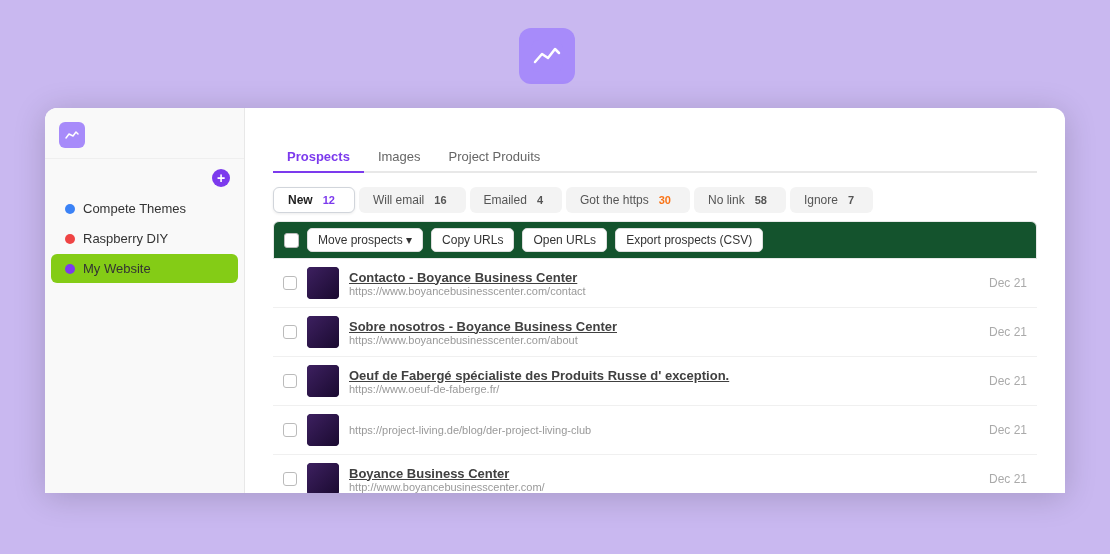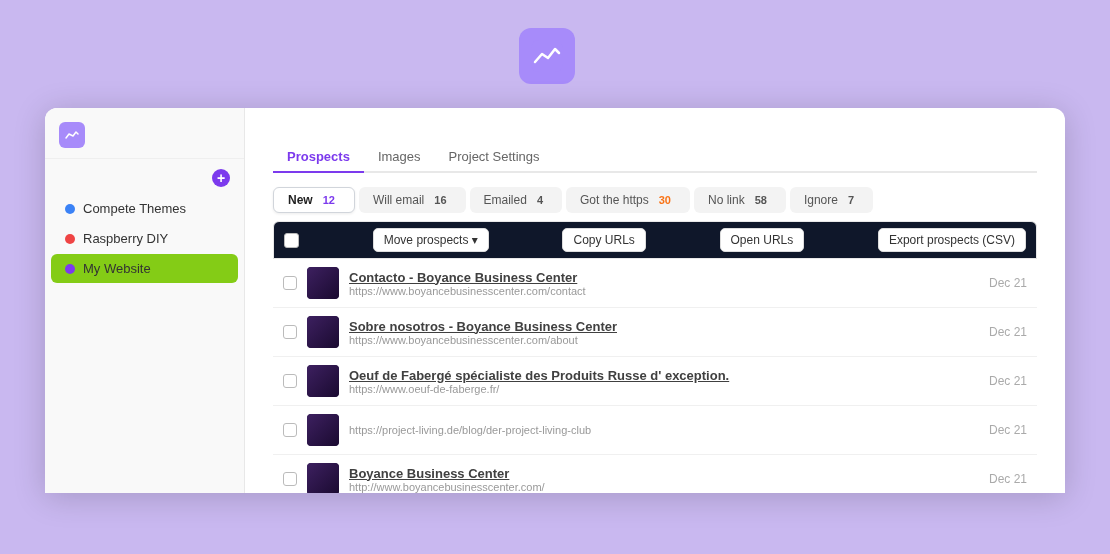--- a/index.html
+++ b/index.html
@@ -201,24 +201,23 @@
       border-radius: 10px;
     }
     .badge-purple { color: #7c3aed; }
     .badge-orange { color: #f97316; }
     
     .table-toolbar {
       display: flex;
       align-items: center;
       gap: 8px;
       padding: 6px 10px;
-      background: #0f172a;
+      background: #14532d;
       border: 1px solid #e8e8e8;
       border-radius: 6px 6px 0 0;
-      justify-content: space-between;
     }
     .toolbar-checkbox {
       width: 15px;
       height: 15px;
       border: 1.5px solid #bbb;
       border-radius: 3px;
       background: #fff;
     }
     .toolbar-btn {
       padding: 4px 10px;
@@ -334,21 +333,21 @@
       </div>
   </div>
 
   <div class="main-content">
     <div class="page-title"></div>
     <div class="page-subtitle"></div>
 
     <div class="tabs" id="tabs-container">
         <div class="tab active">Prospects</div>
         <div class="tab">Images</div>
-        <div class="tab">Project Settings</div>
+        <div class="tab">Project Produits</div>
       </div>
     <div class="section-title"></div>
 
     <div class="filter-bar" id="filter-bar">
         <button class="filter-btn active">
           <span>New</span>
           <span class="filter-badge badge-purple">12</span>
         </button>
         <button class="filter-btn">
           <span>Will email</span>

